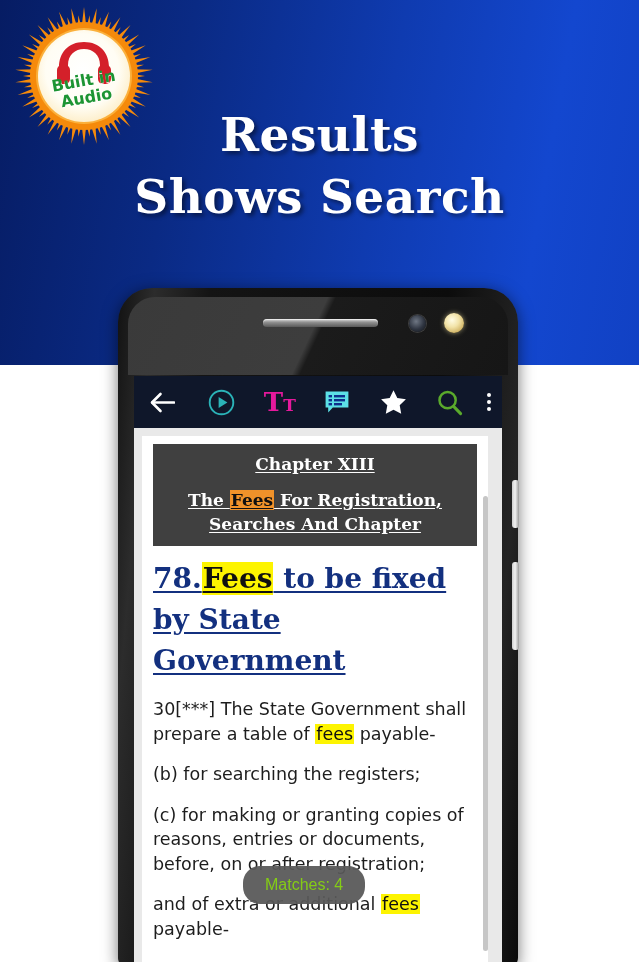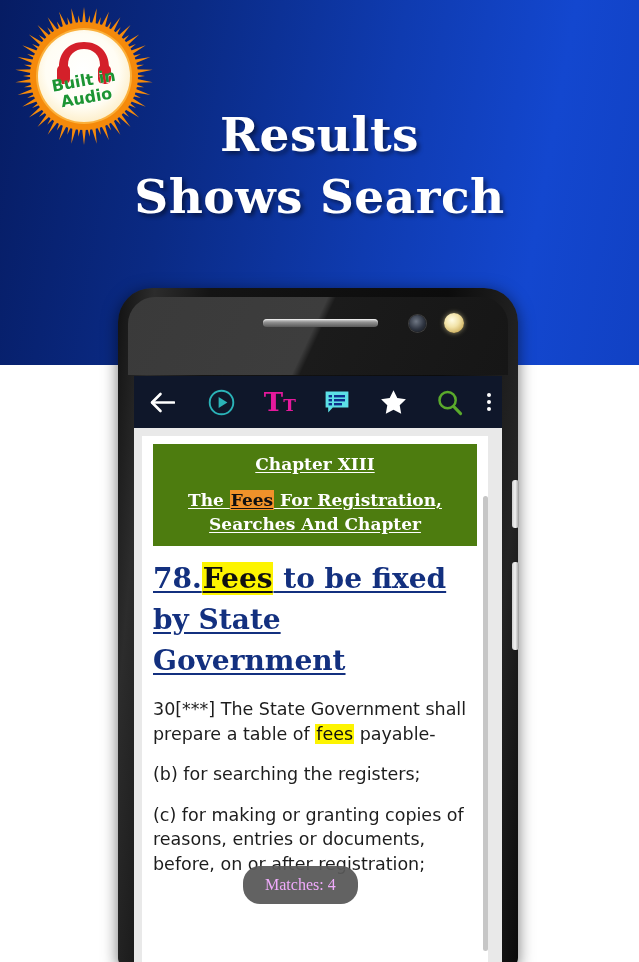--- a/index.html
+++ b/index.html
@@ -143,21 +143,21 @@
     background:#ffffff;
     padding:8px 11px 0 11px;
     overflow:hidden;
   }
   #doc-scrollbar-track{
     position:absolute; right:0px; top:60px; width:5px; height:455px;
     background:#c6c6c6; border-radius:3px;
   }
 
   #chapter-box{
-    background:#4d7c0f;
+    background:#404040;
     padding:8px 6px 10px 6px;
     text-align:center;
     margin-bottom:13px;
   }
   .chapter-line{
     font-family:"DejaVu Serif", serif;
     font-weight:bold;
     color:#ffffff;
     font-size:17px;
     line-height:1.42;
@@ -191,22 +191,22 @@
     color:#1d1d1d;
     font-size:17.5px;
     line-height:1.40;
     margin-bottom:16px;
   }
 
   
   #toast-matches{
     position:absolute; left:109px; top:438px;
     background:rgba(88,88,88,0.94);
-    color:#f0abfc;
-    font-family:Liberation Serif, serif;
+    color:#84cc16;
+    font-family:Liberation Sans, sans-serif;
     font-size:16px;
     padding:10px 22px;
     border-radius:17px;
     white-space:nowrap;
   }
 </style>
 </head>
 <body>
 
 <div id="promo-banner">
@@ -378,20 +378,21 @@
           <span class="chapter-line" id="chapter-number">Chapter XIII</span>
           <div class="chapter-line" id="chapter-title"><span>The </span><span class="hl-orange">Fees</span><span> For Registration, Searches And Chapter</span></div>
         </div>
 
         <div id="section-heading"><span>78.</span><span class="hl-yellow">Fees</span><span> to be fixed by State Government</span></div>
 
         <div id="paragraphs-container">
             <div class="doc-para"><span>30[***] The State Government shall prepare a table of </span><span class="hl-yellow">fees</span><span> payable-</span></div>
             <div class="doc-para"><span>(b) for searching the registers;</span></div>
             <div class="doc-para"><span>(c) for making or granting copies of reasons, entries or documents, before, on or after registration;</span></div>
+            <div class="doc-para"><span>and of extra or additional </span><span class="hl-yellow">fees</span><span> payable-</span></div>
           </div>
 
         <div id="doc-scrollbar-track"></div>
       </div>
 
       <div id="toast-matches">Matches: 4</div>
     </div>
 
   </div>
 </div>

